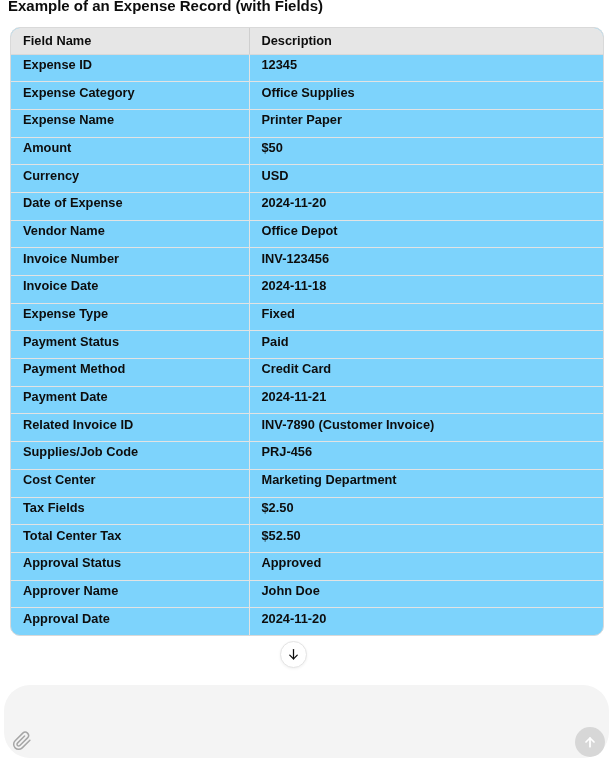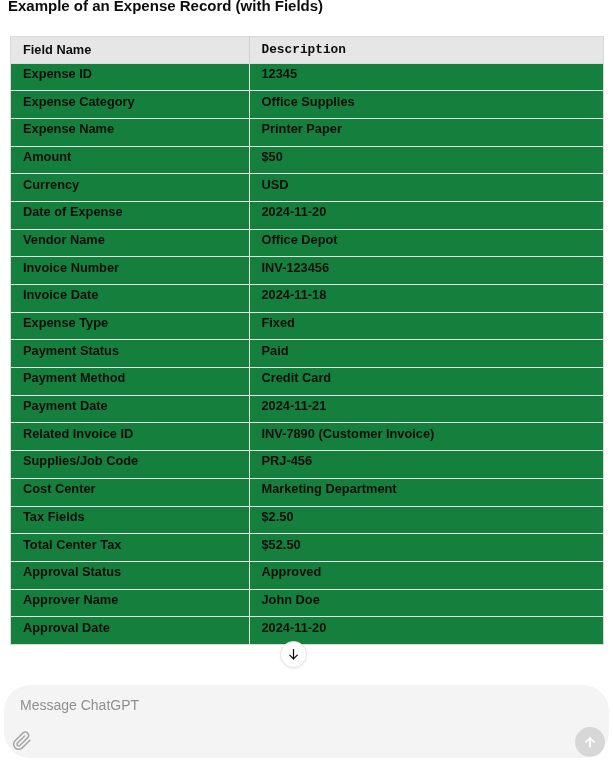--- a/index.html
+++ b/index.html
@@ -14,44 +14,44 @@
   .page-title {
     position: absolute;
     left: 8px; top: -3px;
     font-size: 15px;
     font-weight: 700;
     color: #0d0d0d;
     white-space: nowrap;
   }
   .table-wrap {
     position: absolute;
-    left: 10px; top: 36px;
+    left: 10px; top: 27px;
     width: 594px;
     border: 1px solid #d9d9d9;
-    border-radius: 1px;
+    border-radius: 10px;
     overflow: hidden;
-    background: #15803d;
+    background: #7dd3fc;
   }
   table.expense-table {
     width: 100%;
     border-collapse: collapse;
     table-layout: fixed;
     font-size: 12.8px;
   }
   table.expense-table col.c1 { width: 238px; }
   table.expense-table thead th {
     background: #e6e6e6;
     text-align: left;
     font-weight: 600;
     height: 26px;
     padding: 0 0 0 12px;
     vertical-align: middle;
     border-bottom: 1px solid #d9d9d9;
   }
-  table.expense-table thead th + th { border-left: 1px solid #cfcfcf; font-family: Liberation Mono, monospace; }
+  table.expense-table thead th + th { border-left: 1px solid #cfcfcf; }
   table.expense-table tbody td {
     height: 27.7px;
     padding: 0 0 7px 12px;
     vertical-align: middle;
     border-top: 1px solid #e3e3e3;
     white-space: nowrap;
     overflow: hidden;
   }
   table.expense-table tbody tr:first-child td { border-top: none; }
   table.expense-table tbody td + td { border-left: 1px solid #e3e3e3; font-weight: bold; }
@@ -210,21 +210,20 @@
 <button class="scroll-down-btn">
   <span style="display:flex">
     <svg width="15" height="15" viewBox="0 0 24 24" fill="none" stroke="#0d0d0d" stroke-width="2" stroke-linecap="round" stroke-linejoin="round">
       <line x1="12" y1="4" x2="12" y2="19"></line>
       <polyline points="6,13 12,19 18,13"></polyline>
     </svg>
   </span>
 </button>
 
 <div class="composer">
-  <span class="composer-placeholder">Message ChatGPT</span>
   <button class="attach-btn">
     <span style="display:flex">
       <svg width="20" height="20" viewBox="0 0 24 24" fill="none" stroke="#a6a6a6" stroke-width="1.8" stroke-linecap="round" stroke-linejoin="round">
         <path d="M21.44 11.05l-9.19 9.19a6 6 0 0 1-8.49-8.49l9.19-9.19a4 4 0 0 1 5.66 5.66l-9.2 9.19a2 2 0 0 1-2.83-2.83l8.49-8.48"></path>
       </svg>
     </span>
   </button>
   <button class="send-btn">
     <span style="display:flex">
       <svg width="16" height="16" viewBox="0 0 24 24" fill="none" stroke="#ffffff" stroke-width="2.6" stroke-linecap="round" stroke-linejoin="round">

